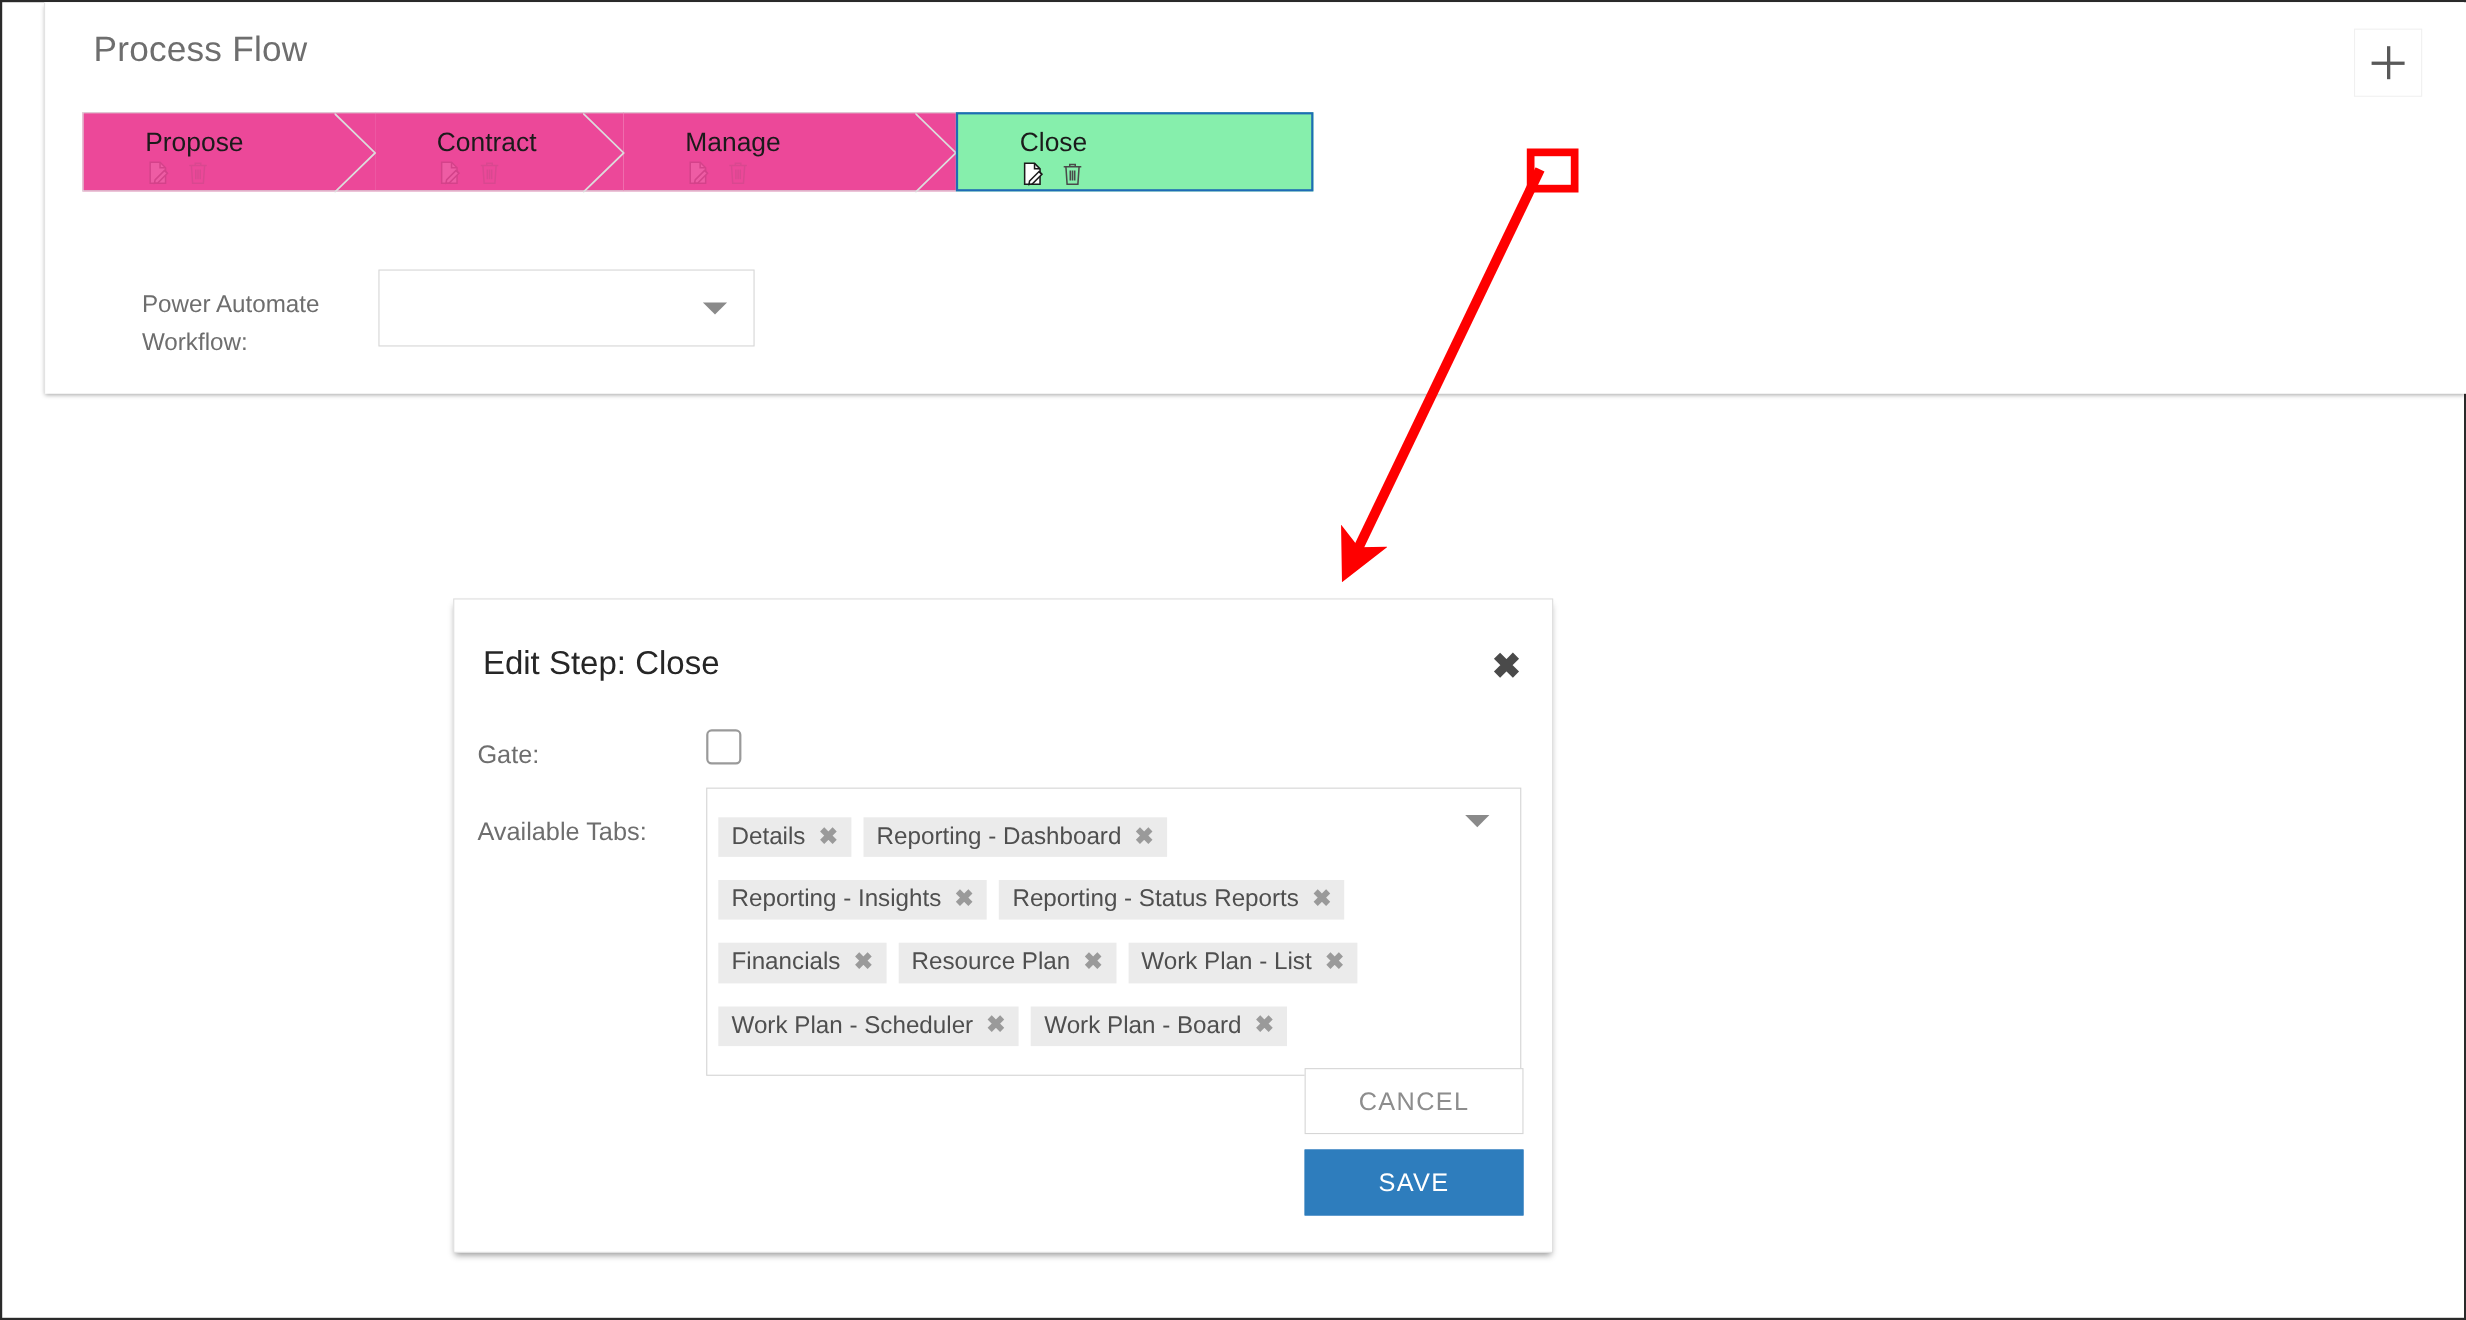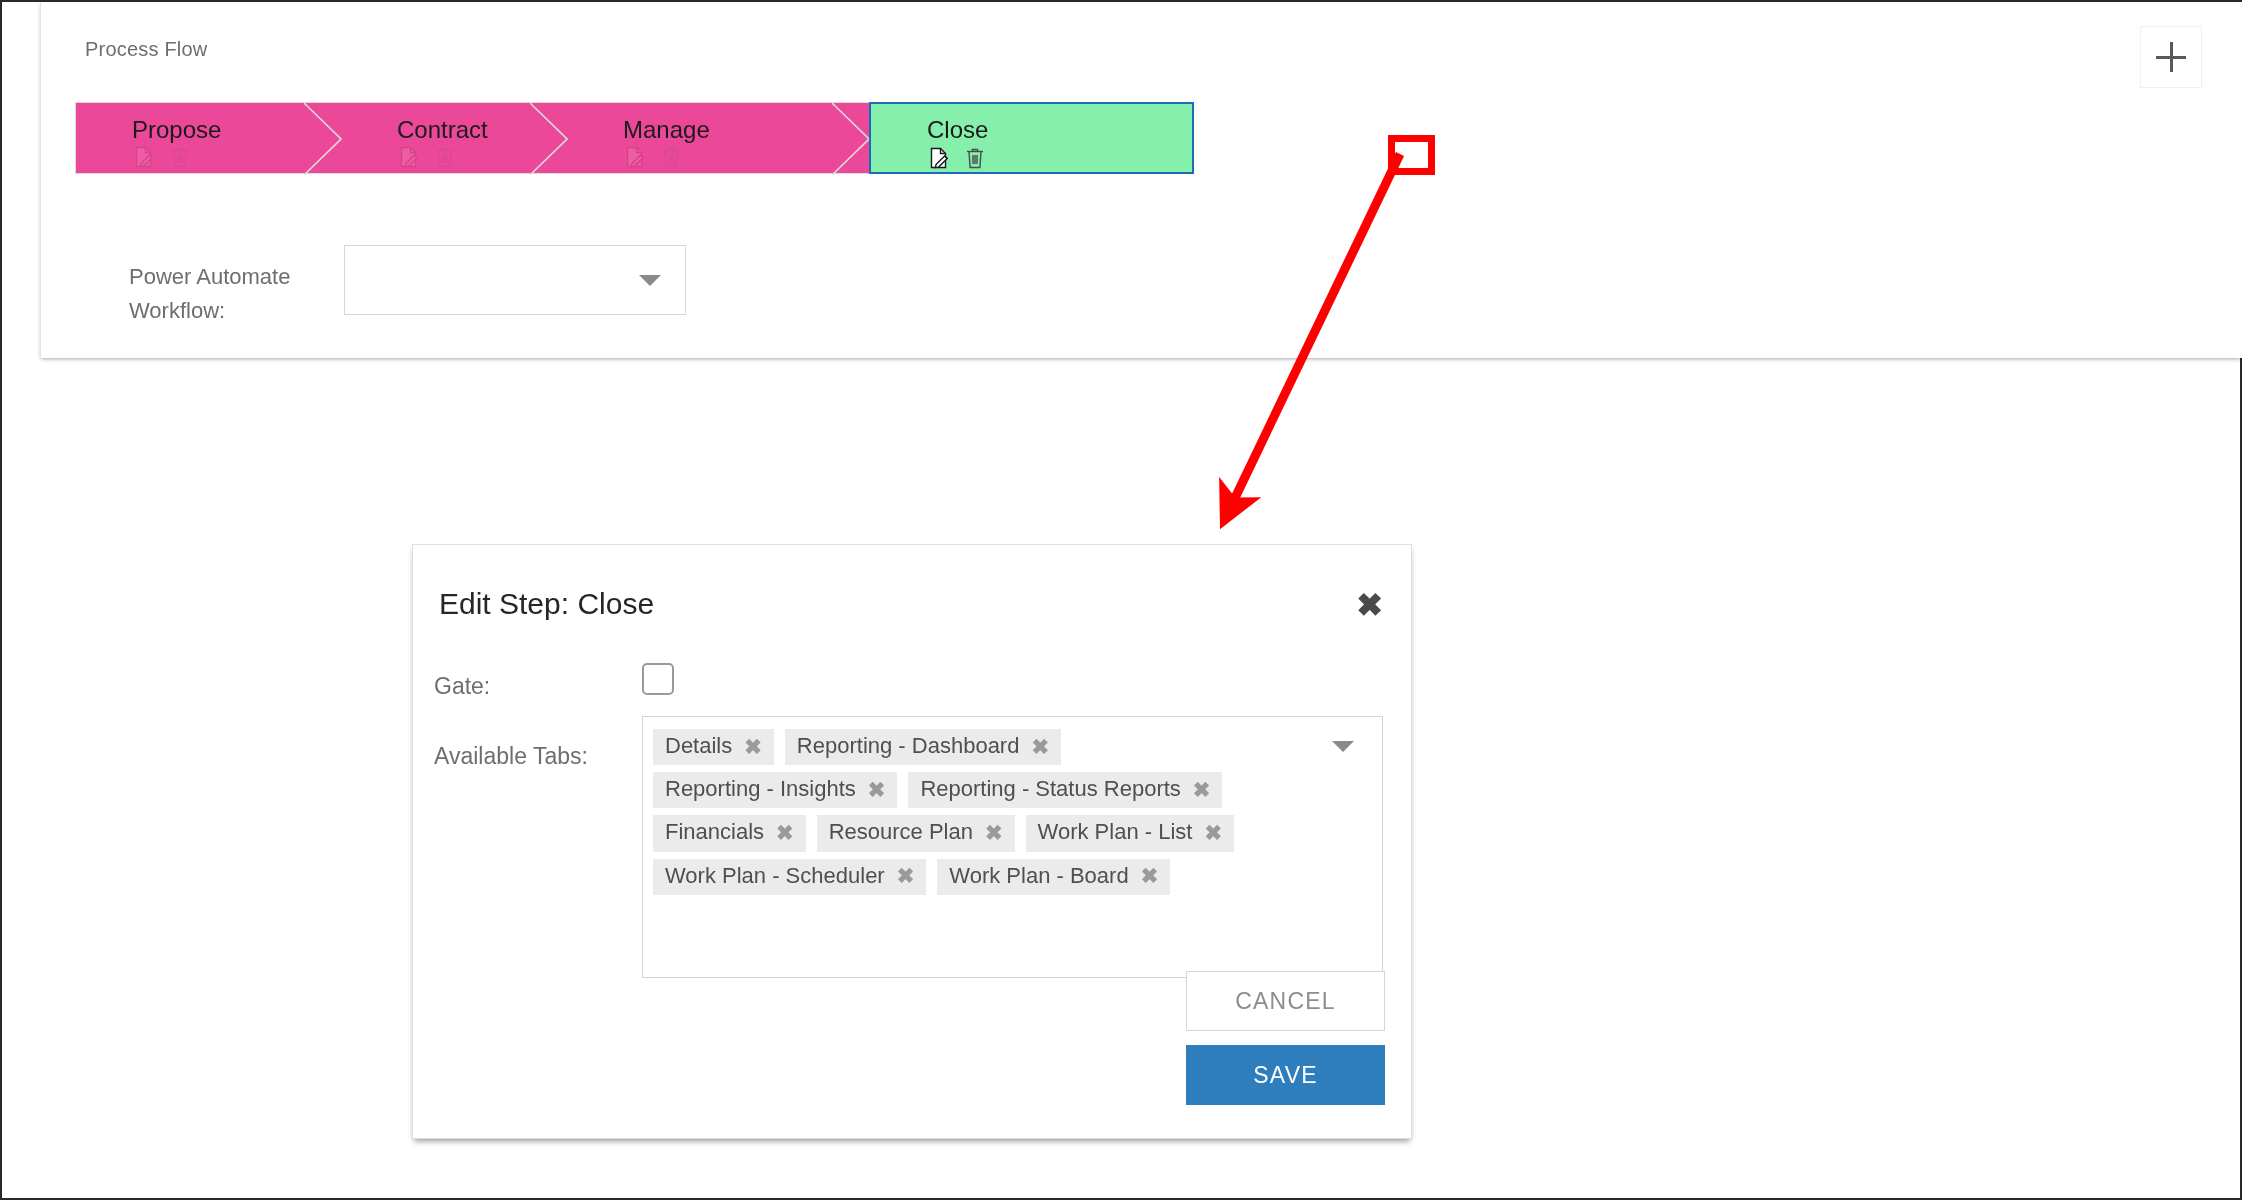--- a/index.html
+++ b/index.html
@@ -28,22 +28,22 @@
     width: 2202px;
     height: 356px;
     background: #ffffff;
     border-left: 1px solid #e3e3e3;
     box-shadow: 0 2px 4px -1px rgba(0,0,0,0.35);
   }
 
   .panel-title {
     position: absolute;
     left: 44px;
-    top: 36px;
-    font-size: 20px;
+    top: 24px;
+    font-size: 32px;
     color: #6e6e6e;
     font-weight: 400;
     letter-spacing: 0.2px;
   }
 
   .add-step-button {
     position: absolute;
     right: 40px;
     top: 24px;
     width: 62px;
@@ -269,22 +269,23 @@
     top: 24px;
     width: 0; height: 0;
     border-left: 11px solid transparent;
     border-right: 11px solid transparent;
     border-top: 11px solid #8a8a8a;
   }
 
   .chips {
     display: flex;
     flex-wrap: wrap;
-    gap: 7px 11px;
+    gap: 21px 11px;
     width: 660px;
+    margin-top: 14px;
   }
   .chip {
     background: #ebebeb;
     color: #4f4f4f;
     font-size: 22px;
     padding: 5px 12px 7px 12px;
     display: inline-flex;
     align-items: center;
     gap: 12px;
     line-height: 1.1;

